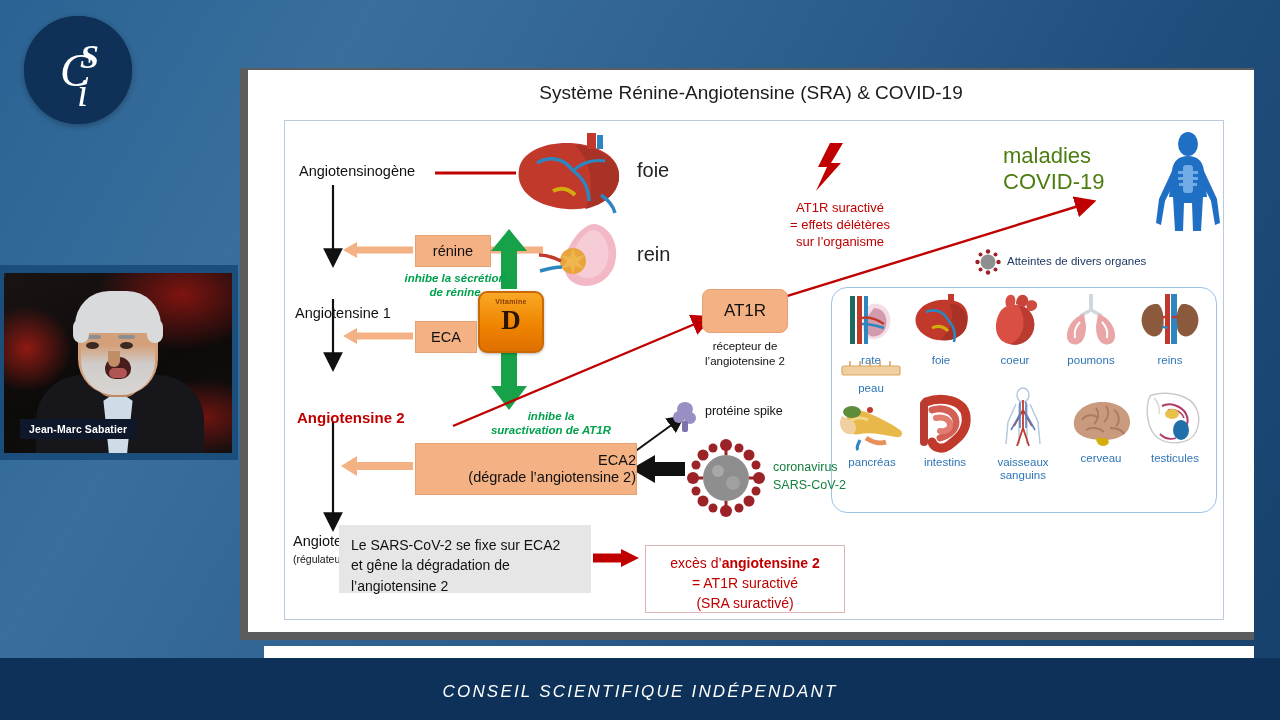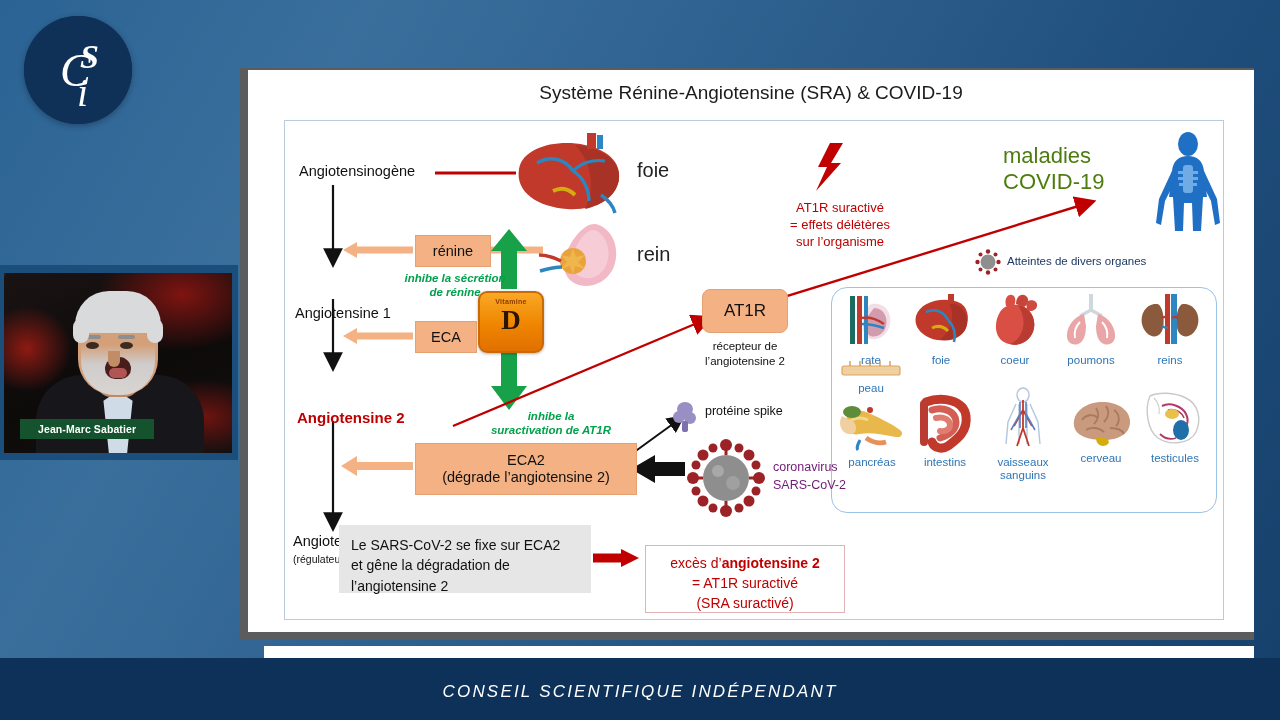--- a/index.html
+++ b/index.html
@@ -52,22 +52,22 @@
   .eye.l{left:82px;} .eye.r{left:116px;}
   .nose{position:absolute;left:104px;bottom:86px;width:12px;height:16px;background:#c08d66;
       border-radius:0 0 7px 7px;}
   .beard{position:absolute;left:50%;bottom:58px;transform:translateX(-50%);
       width:74px;height:50px;border-radius:0 0 34px 34px;
       background:linear-gradient(180deg,rgba(205,206,208,0) 0%,#cfd0d2 38%,#d8d9da 100%);opacity:.92;}
   .mouth{position:absolute;left:50%;bottom:74px;transform:translateX(-50%);
       width:26px;height:22px;background:#4a1d1d;border-radius:13px 13px 11px 11px;}
   .mouth:after{content:"";position:absolute;left:4px;top:11px;width:18px;height:10px;
       background:#b05454;border-radius:9px;}
-  #nameplate{position:absolute;left:16px;bottom:14px;background:#14532d;color:#fff;
-     font-size:10.5px;font-weight:bold;padding:4px 18px;letter-spacing:.1px;}
+  #nameplate{position:absolute;left:16px;bottom:14px;background:#0f172a;color:#fff;
+     font-size:10.5px;font-weight:bold;padding:4px 9px;letter-spacing:.1px;}
 
   
   #slideFrame{position:absolute;left:240px;top:68px;width:1014px;height:572px;background:#5a5c5e;}
   #slideWhite{position:absolute;left:248px;top:70px;width:1006px;height:562px;background:#fff;}
   #slideStrip{position:absolute;left:264px;top:646px;width:990px;height:16px;background:#fff;}
 
   
   #slideTitle{position:absolute;left:248px;top:82px;width:1006px;text-align:center;
      font-size:19px;color:#1b1b1b;font-family:"Liberation Sans",sans-serif;}
   #diagram{position:absolute;left:284px;top:120px;width:940px;height:500px;
@@ -252,21 +252,21 @@
 
     <div class="abs pw" style="left:10px;top:184px;">Angiotensine 1</div>
     <div class="abs obox" style="left:130px;top:200px;width:60px;height:30px;">ECA</div>
 
     <div class="abs pw red" style="left:12px;top:288px;">Angiotensine 2</div>
     <div class="abs gnote" style="left:186px;top:288px;width:160px;">
       <div>inhibe la</div>
       <div>suractivation de AT1R</div>
     </div>
 
-    <div class="abs obox" style="left:130px;top:322px;width:220px;height:50px;flex-direction:column;">
+    <div class="abs obox" style="left:130px;top:322px;width:220px;height:50px;flex-direction:column;align-items:flex-end;">
       <div>ECA2</div>
       <div>(dégrade l’angiotensine 2)</div>
     </div>
 
     <div class="abs pw" style="left:8px;top:412px;">Angiotensine (1-7)</div>
     <div class="abs sub" style="left:8px;top:432px;">(régulateur négatif du SRA)</div>
 
     <div class="abs obox rd" style="left:417px;top:168px;width:84px;height:42px;font-size:17px;">AT1R</div>
     <div class="abs" style="left:396px;top:218px;width:128px;text-align:center;font-size:11.5px;color:#111;line-height:1.3;">
       <div>récepteur de</div>
@@ -496,21 +496,21 @@
         <circle cx="26" cy="69" r="4.5"></circle>
           <circle cx="52" cy="69" r="4.5"></circle>
       </g>
       <g stroke="#9b2226" stroke-width="3">
         <line x1="39" y1="16" x2="39" y2="8"></line>
           <line x1="39" y1="62" x2="39" y2="70"></line>
         <line x1="16" y1="39" x2="8" y2="39"></line>
           <line x1="62" y1="39" x2="70" y2="39"></line>
       </g>
     </svg>
-    <div class="abs" style="left:488px;top:338px;font-size:12.5px;color:#701a75;line-height:1.4;">
+    <div class="abs" style="left:488px;top:338px;font-size:12.5px;color:#15803d;line-height:1.4;">
       <div>coronavirus</div>
       <div>SARS-CoV-2</div>
     </div>
 
     <div id="greyBox" class="abs" style="left:54px;top:404px;width:252px;height:68px;">
       <div>Le SARS-CoV-2 se fixe sur ECA2</div>
       <div>et gêne la dégradation de</div>
       <div>l’angiotensine 2</div>
     </div>
 

